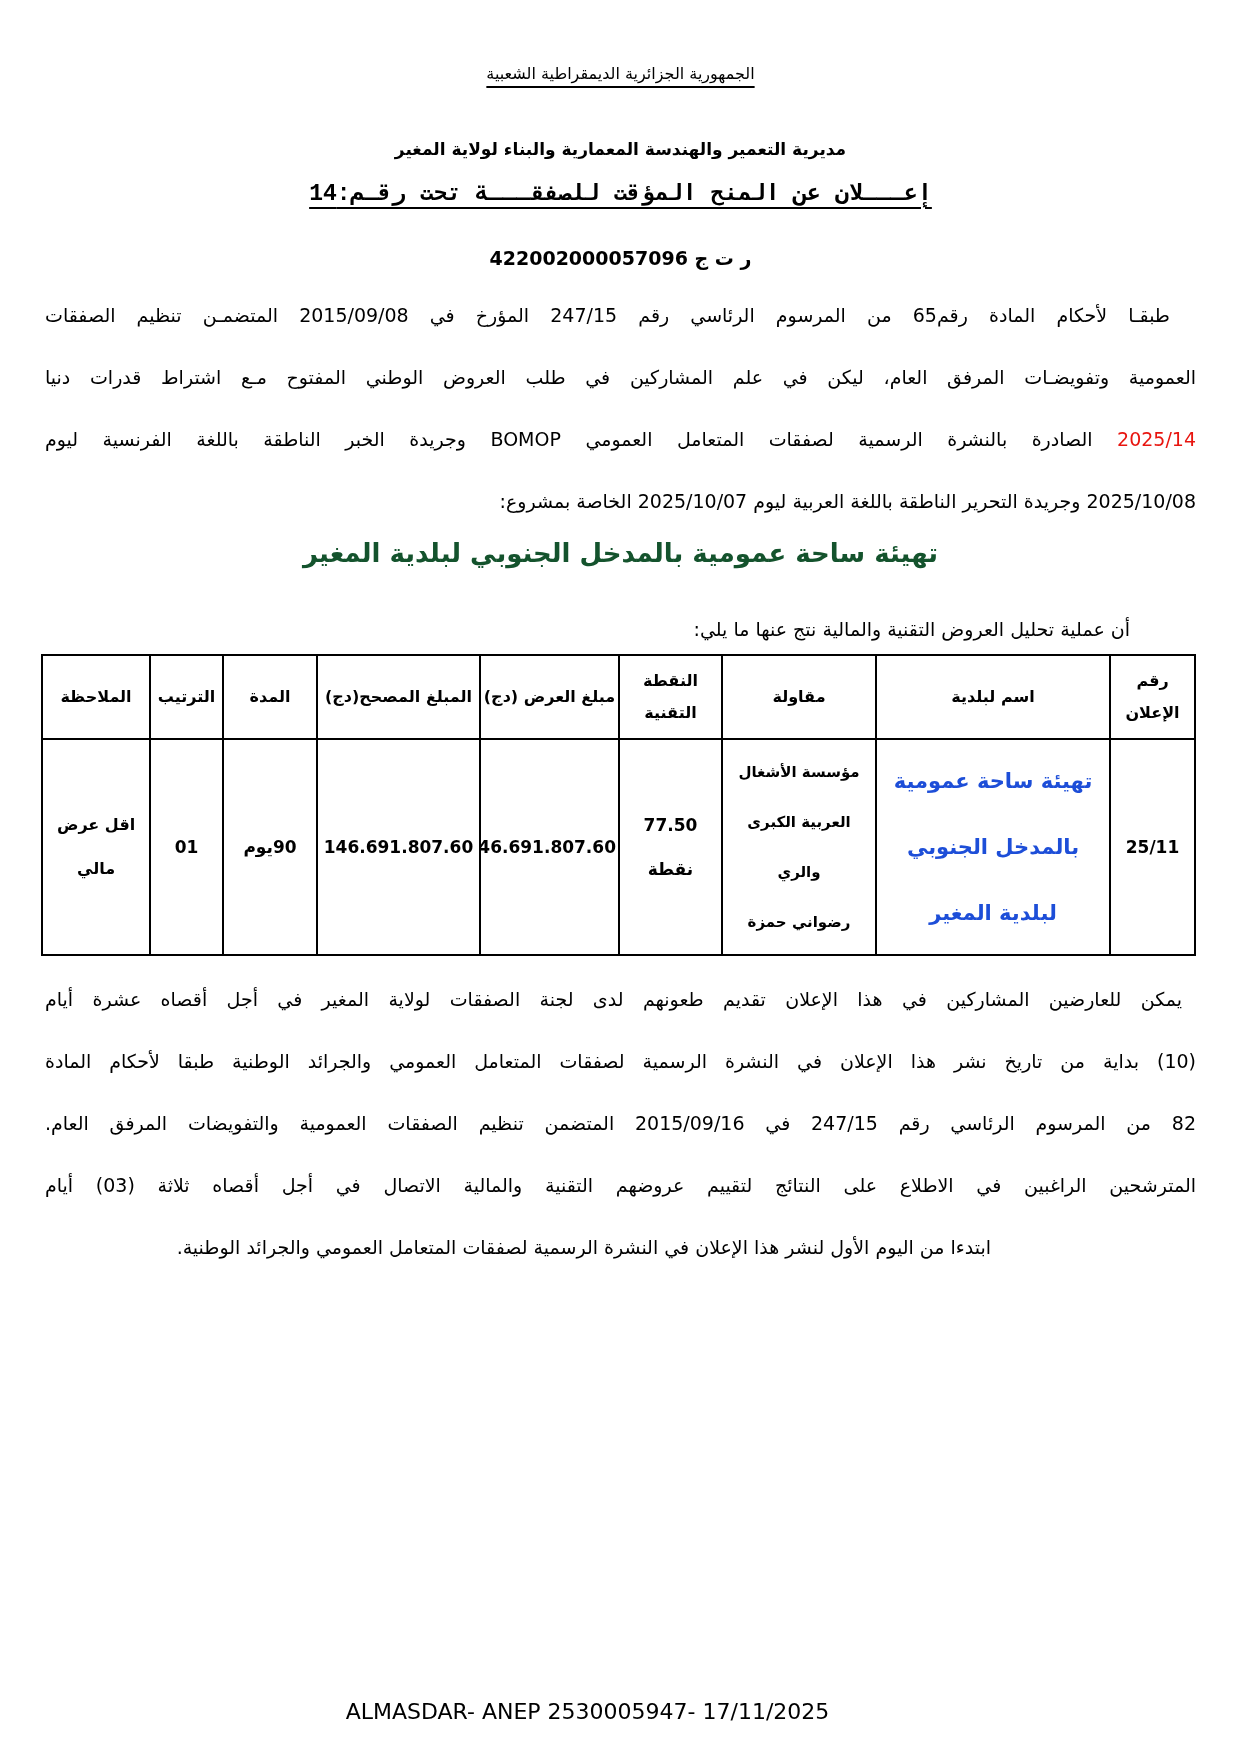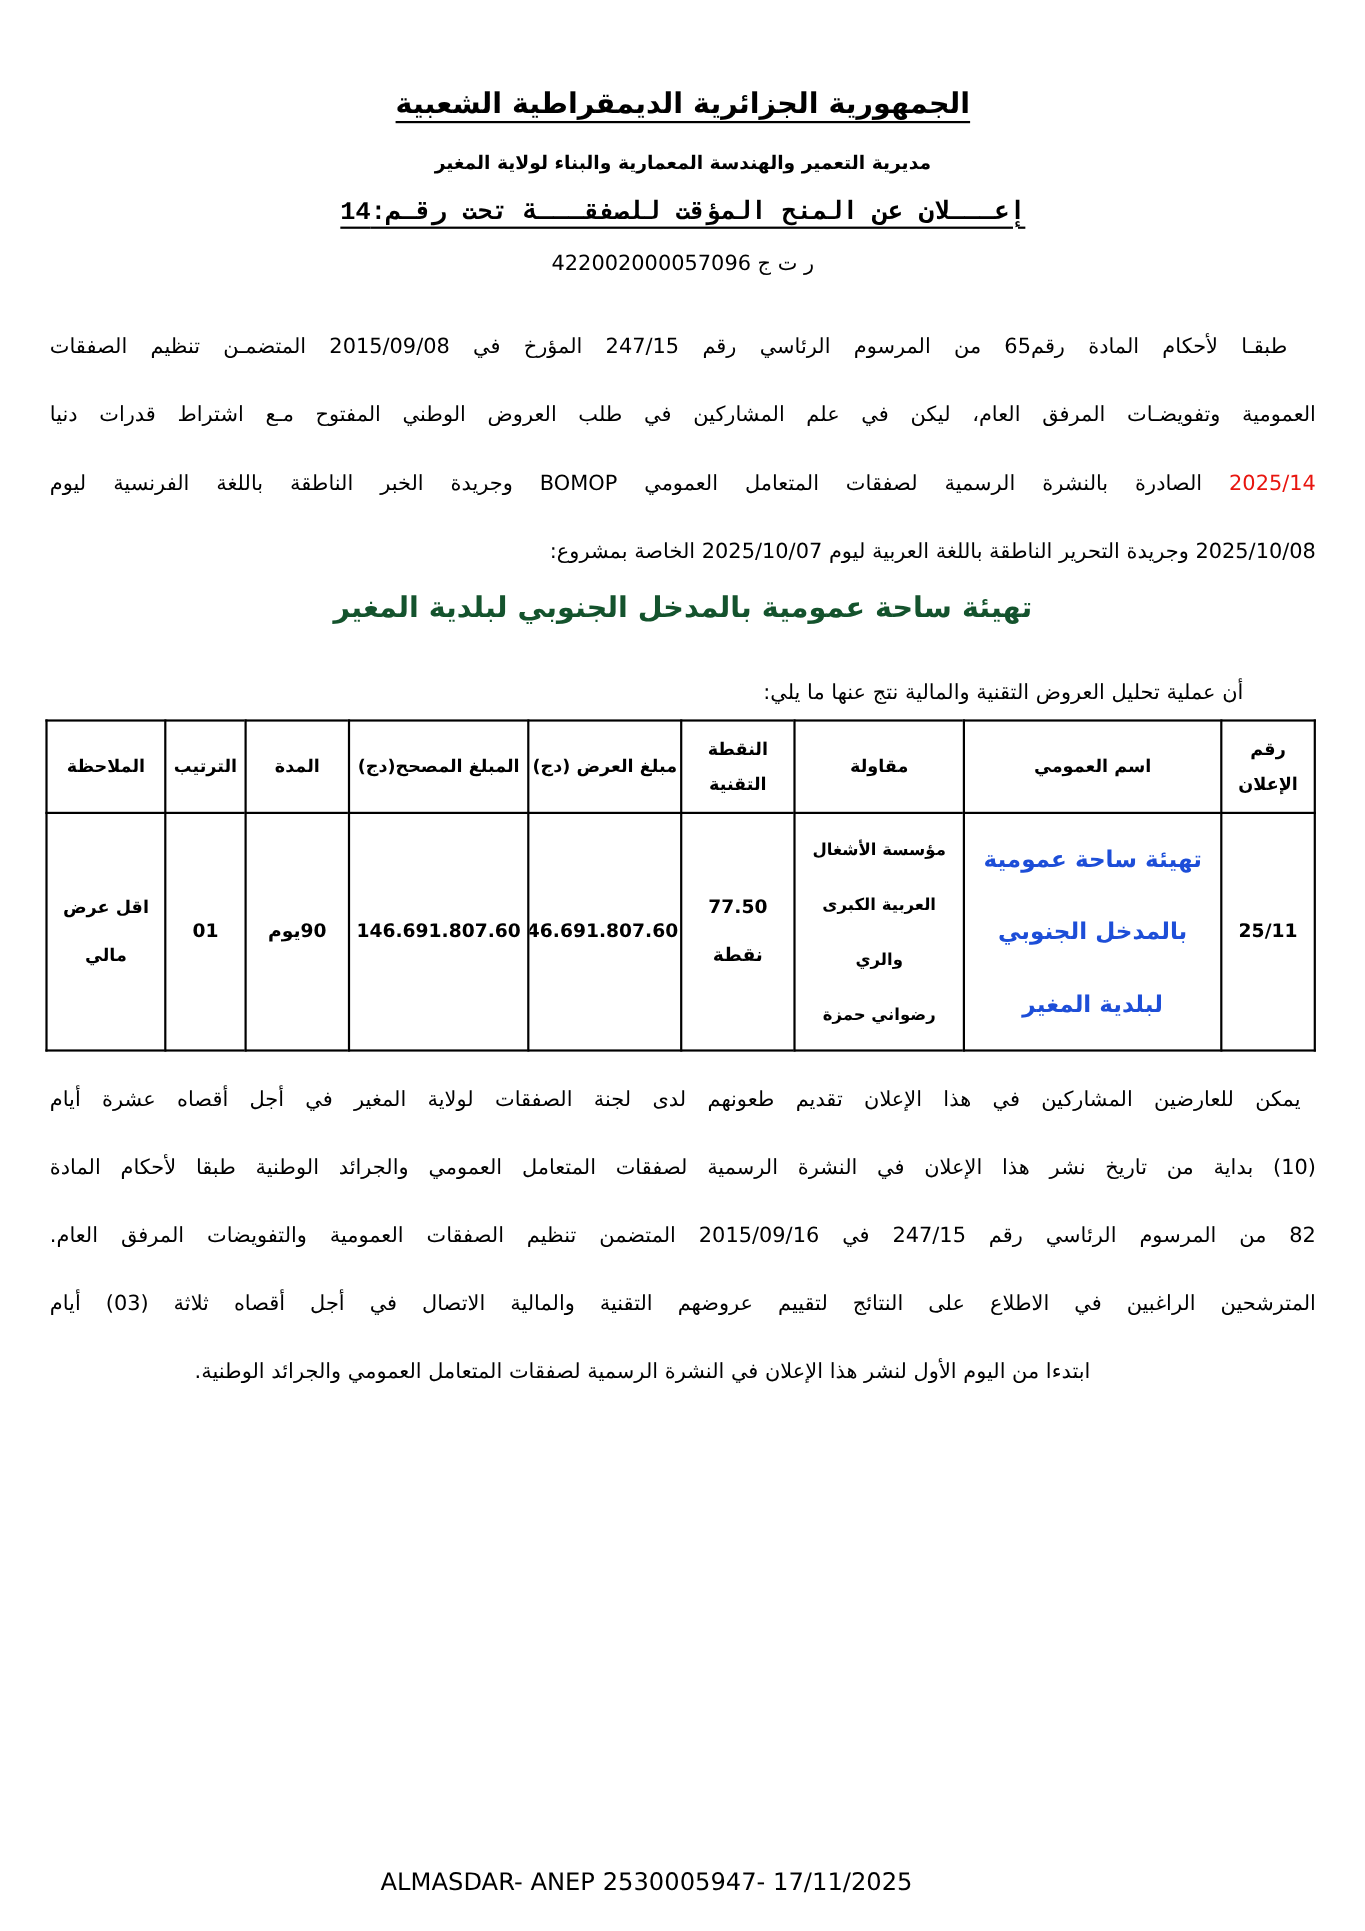--- a/index.html
+++ b/index.html
@@ -10,24 +10,24 @@
     overflow:hidden;
     color:#000;
     font-family:"DejaVu Sans",sans-serif;
     direction:rtl;
   }
   .abs{position:absolute;right:45px;width:1151px;}
   .center{text-align:center;}
   .underline{text-decoration:underline;text-decoration-thickness:2px;text-underline-offset:7px;}
   .red{color:#e8150f;}
 
-  .title1{top:80px;font-size:26px;font-weight:bold;}
+  .title1{top:64px;font-size:16px;font-weight:normal;}
   .title2{top:139px;font-size:17px;font-weight:bold;}
   .title3{top:179px;font-size:23px;font-weight:bold;font-family:Liberation Mono, monospace;}
-  .rtj{top:228px;font-size:19px;font-weight:normal;}
+  .rtj{top:247px;font-size:19px;font-weight:bold;}
 
   .para{font-size:19px;}
   .para .pline{
     height:62px;line-height:62px;
     text-align:justify;text-align-last:justify;
     white-space:normal;
   }
   .para .pline.first{padding-right:26px;}
   .para .pline.lastline{text-align:right;text-align-last:right;}
   .p1{top:284px;}
@@ -101,21 +101,21 @@
       <col style="width:94px">
         <col style="width:73px">
         <col style="width:108px">
     </colgroup>
     <tbody>
         <tr class="hrow">
       <th class="h">
         <div>رقم</div>
         <div>الإعلان</div>
       </th>
-      <th class="h">اسم العمومي</th>
+      <th class="h">اسم لبلدية</th>
       <th class="h">مقاولة</th>
       <th class="h">
         <div>النقطة</div>
         <div>التقنية</div>
       </th>
       <th class="h">مبلغ العرض (دج)</th>
       <th class="h">المبلغ المصحح(دج)</th>
       <th class="h">المدة</th>
       <th class="h">الترتيب</th>
       <th class="h">الملاحظة</th>

